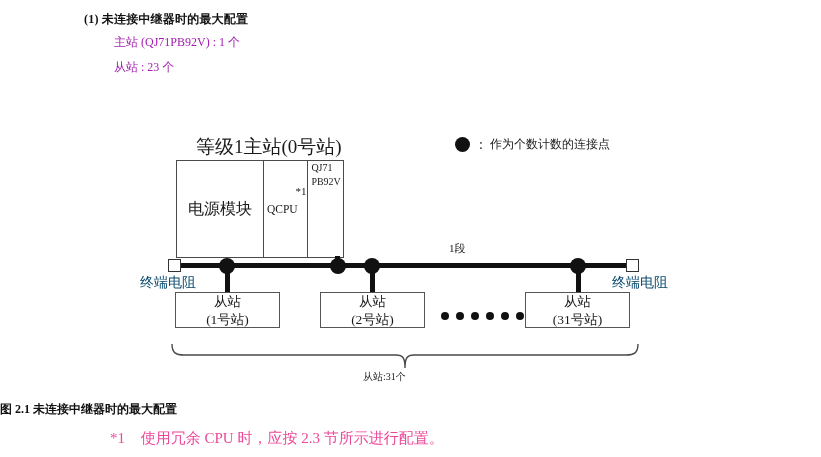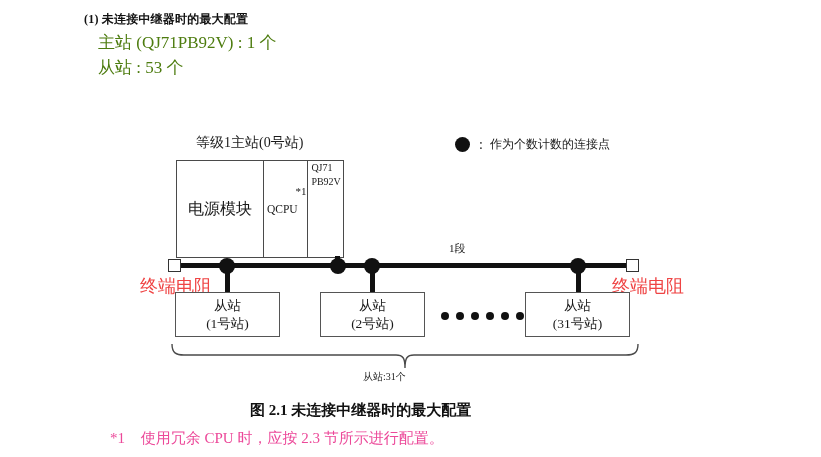--- a/index.html
+++ b/index.html
@@ -25,25 +25,25 @@
   }
   #section-title {
     font-size: 12px;
     font-weight: bold;
     letter-spacing: 0.2px;
     white-space: nowrap;
     line-height: 22px;
     color: #111111;
   }
   .spec-line {
-    font-size: 17px;
+    font-size: 12px;
     line-height: 25px;
-    margin-left: 14px;
-    white-space: nowrap;
-    color: #4d7c0f;
+    margin-left: 30px;
+    white-space: nowrap;
+    color: #a21caf;
   }
 
   
   #legend {
     left: 455px;
     top: 136px;
     display: flex;
     align-items: center;
     white-space: nowrap;
   }
@@ -60,21 +60,21 @@
   }
   #legend-text {
     font-size: 12px;
     color: #1a1a1a;
   }
 
   
   #master-caption {
     left: 196px;
     top: 134px;
-    font-size: 14px;
+    font-size: 19px;
     white-space: nowrap;
     color: #1a1a1a;
   }
   #master-box {
     left: 176px;
     top: 160px;
     width: 168px;
     height: 98px;
     border: 1.4px solid #4a4a4a;
     box-sizing: border-box;
@@ -143,23 +143,23 @@
   .term-square {
     width: 13px;
     height: 13px;
     border: 1.6px solid #333333;
     background: #ffffff;
     box-sizing: border-box;
   }
   #term-left-square  { left: 168px; top: 259px; }
   #term-right-square { left: 626px; top: 259px; }
   .term-label {
-    font-size: 18px;
-    white-space: nowrap;
-    color: #ef4444;
+    font-size: 14px;
+    white-space: nowrap;
+    color: #0c4a6e;
   }
   #term-left-label  { left: 140px; top: 274px; }
   #term-right-label { left: 612px; top: 274px; }
 
   
   .bus-dot {
     width: 16px;
     height: 16px;
     border-radius: 50%;
     background: #111111;
@@ -177,28 +177,28 @@
     top: 268px;
     height: 24px;
   }
   #drop-1 { left: 224.5px; }
   #drop-2 { left: 369.5px; }
   #drop-3 { left: 575.5px; }
 
   
   .slave-box {
     top: 292px;
-    height: 45px;
+    height: 36px;
     border: 1.3px solid #555555;
     box-sizing: border-box;
     background: #ffffff;
     display: flex;
     flex-direction: column;
     align-items: center;
-    justify-content: center;
+    justify-content: space-between;
     font-size: 13.5px;
     line-height: 18px;
     color: #1a1a1a;
   }
   #slave-1  { left: 175px; width: 105px; }
   #slave-2  { left: 320px; width: 105px; }
   #slave-31 { left: 525px; width: 105px; }
 
   #ellipsis-dots {
     left: 441px;
@@ -229,42 +229,41 @@
     font-size: 10px;
     white-space: nowrap;
     color: #1a1a1a;
   }
 
   
   #figure-caption {
     left: 0;
     top: 401px;
     width: 721px;
-    text-align: center;
-    font-size: 15px;
+    font-size: 12px;
     font-weight: bold;
     color: #111111;
   }
   #footnote {
     left: 110px;
     top: 429px;
     font-size: 15px;
     white-space: nowrap;
     color: #ec4899;
     font-family: Liberation Serif, serif;
   }
   #footnote-mark { margin-right: 12px; }
 </style>
 </head>
 <body>
 
 <div class="abs" id="heading-block">
   <div id="section-title">(1) 未连接中继器时的最大配置</div>
   <div class="spec-line">主站 (QJ71PB92V) : 1 个</div>
-  <div class="spec-line">从站 : 53 个</div>
+  <div class="spec-line">从站 : 23 个</div>
 </div>
 
 <div class="abs" id="legend">
   <span id="legend-dot"></span>
   <span id="legend-colon">:</span>
   <span id="legend-text">作为个数计数的连接点</span>
 </div>
 
 <div class="abs" id="master-caption">等级1主站(0号站)</div>
 

